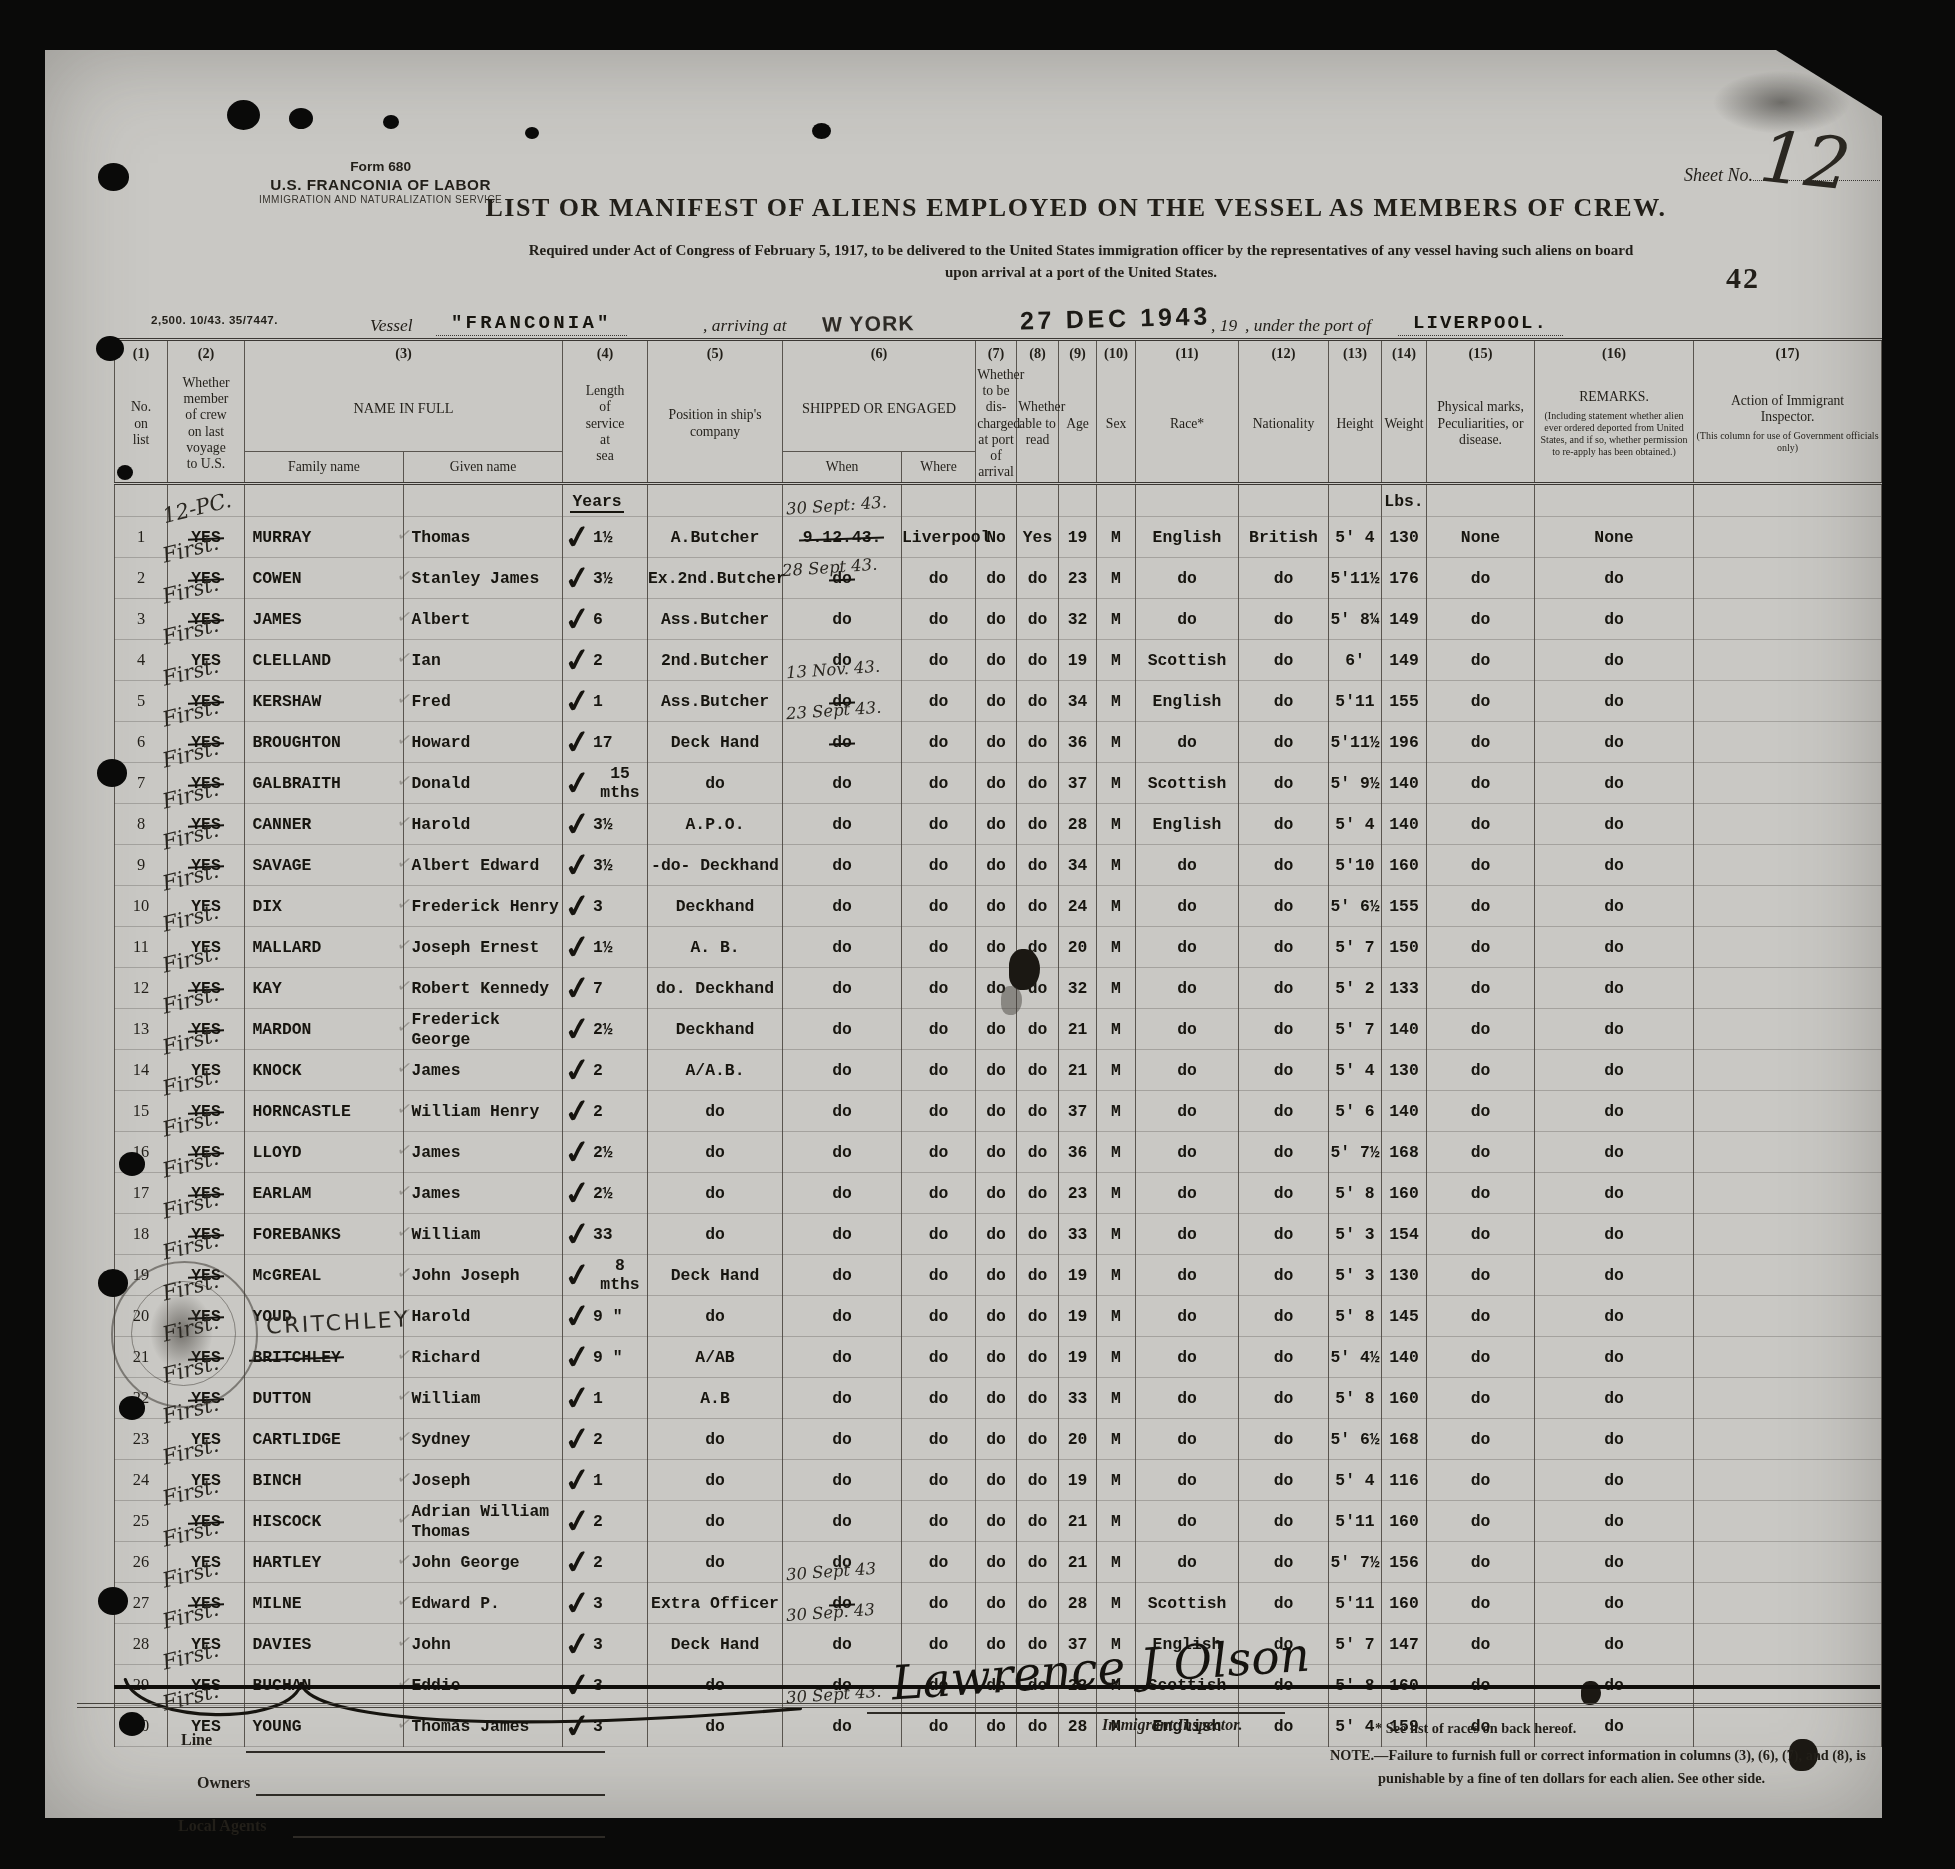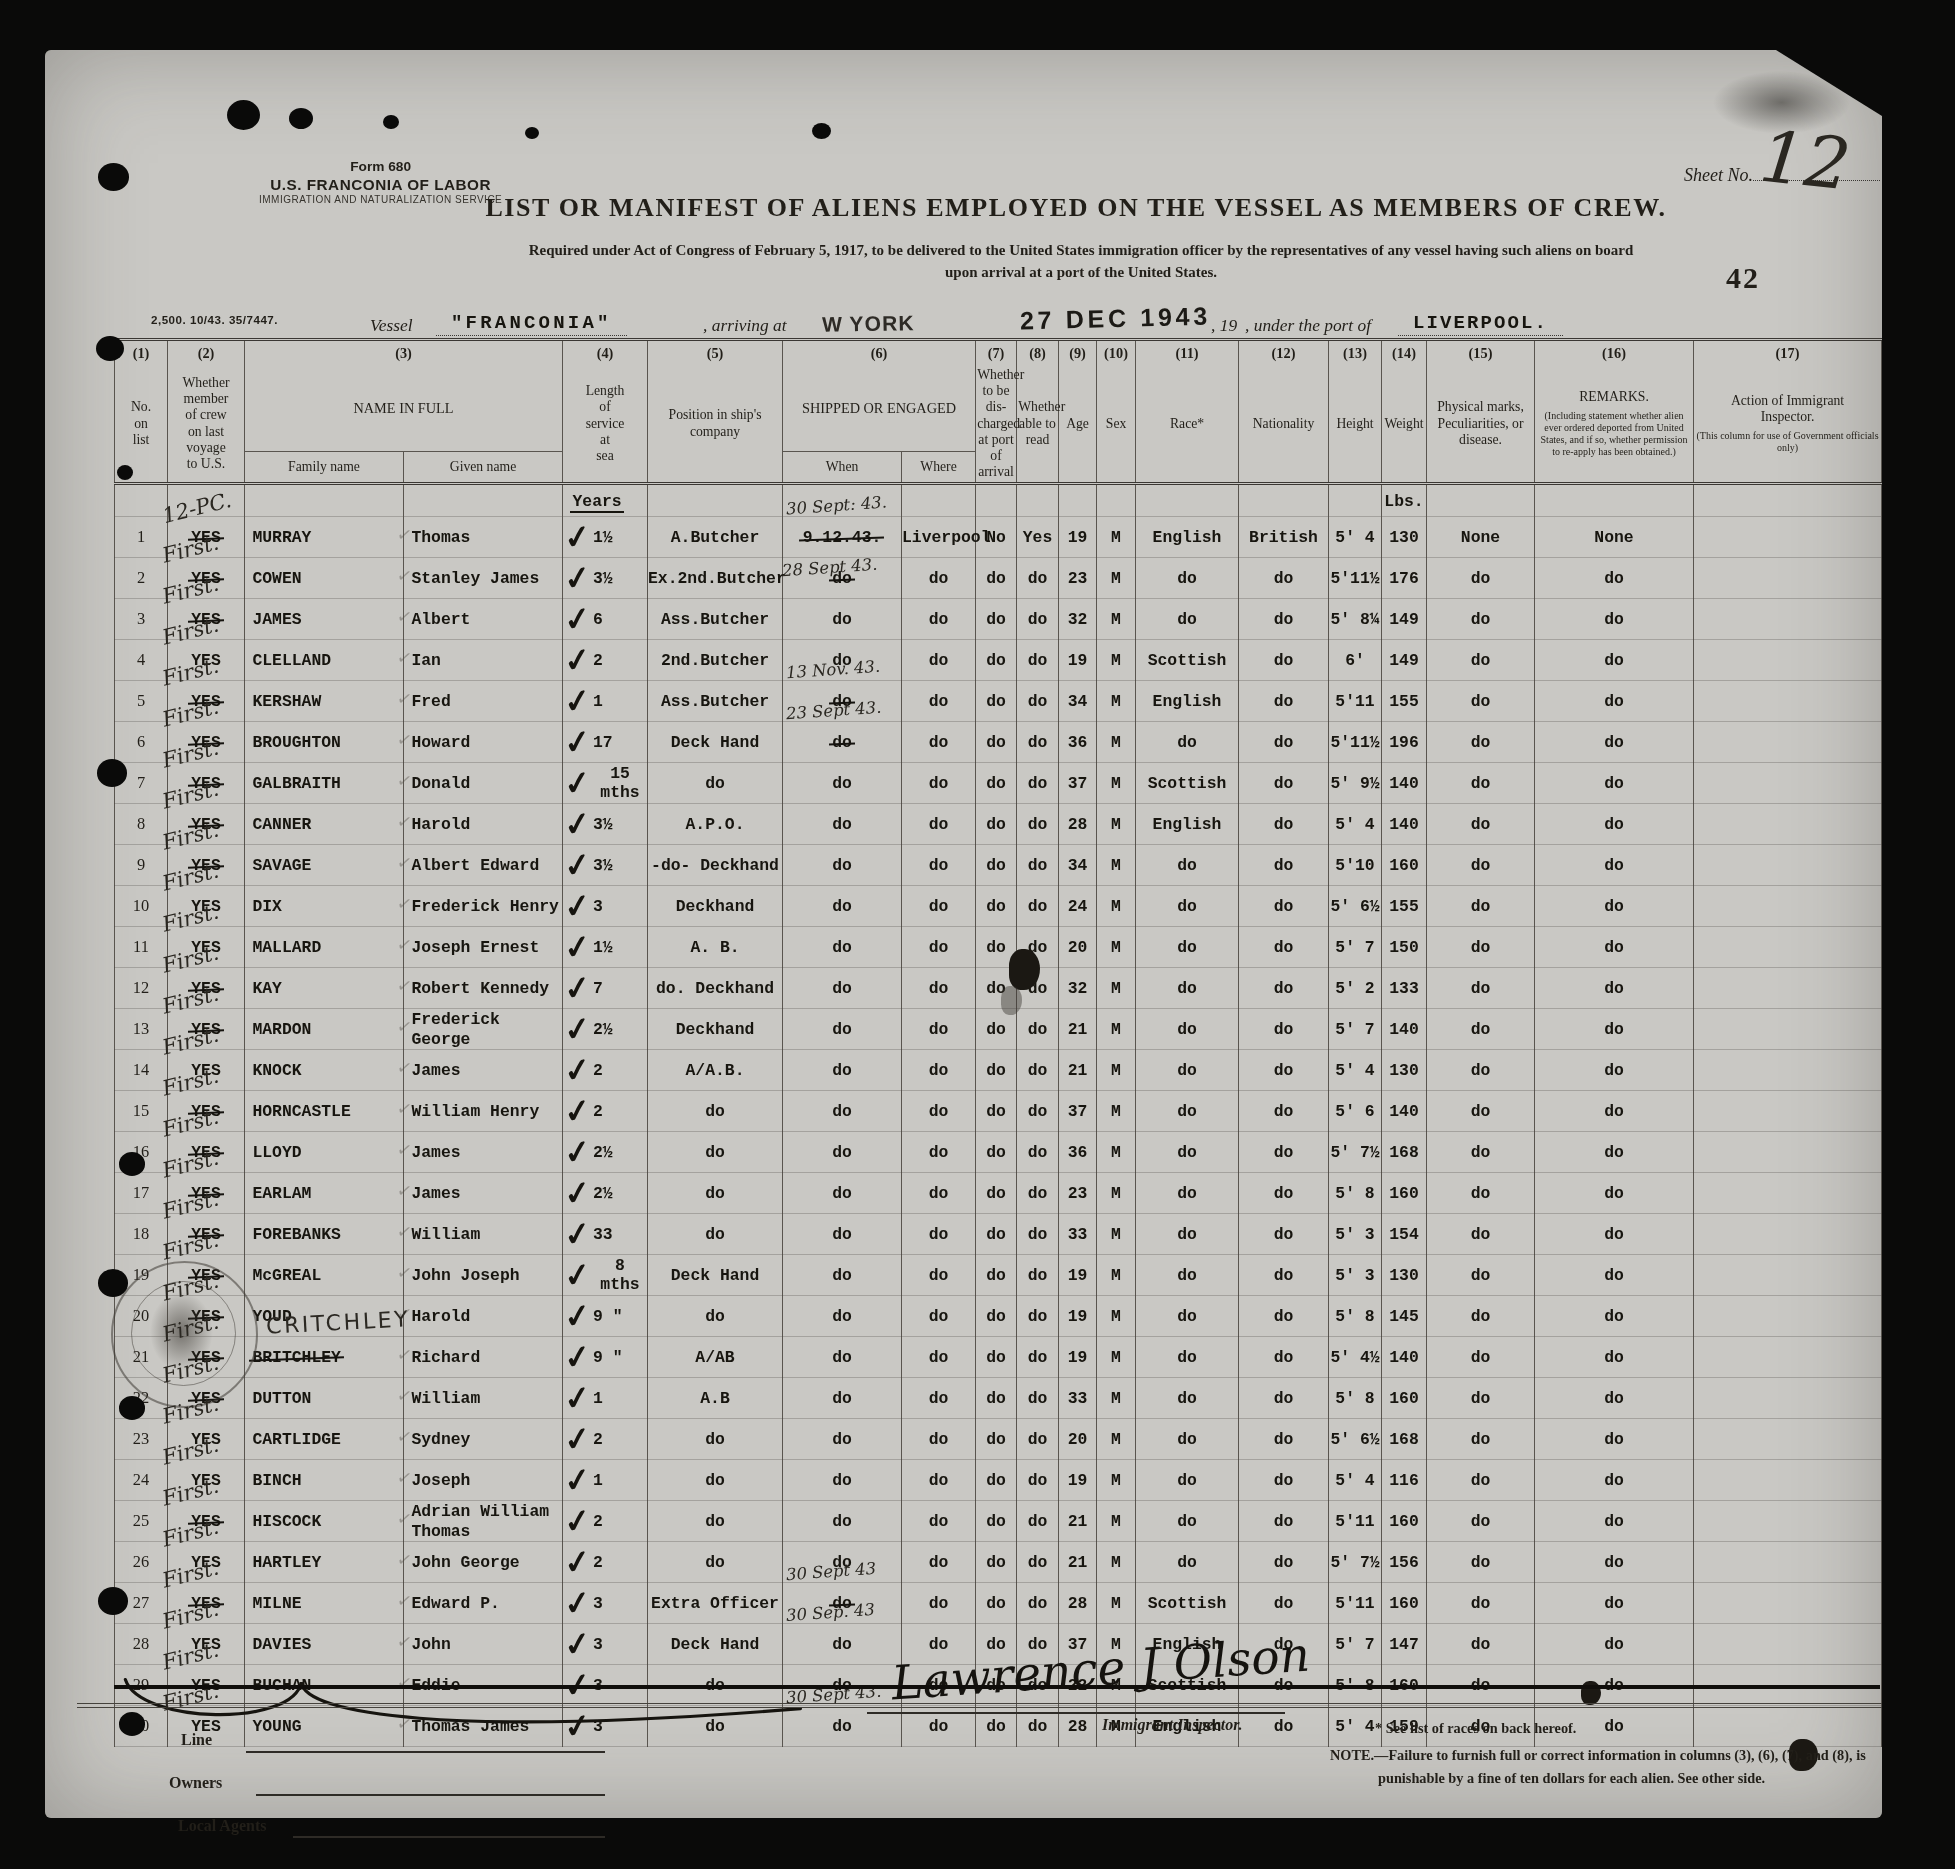--- a/index.html
+++ b/index.html
@@ -1,19 +1,19 @@
 <!DOCTYPE html>
 <html style="font-size:8.5px"><head>
 <meta charset="utf-8">
 <style>
   html,body{margin:0;padding:0;background:#070707;}
   .stage{position:relative;width:1955px;height:1869px;background:#0a0a09;overflow:hidden;
          font-family:"Liberation Serif","DejaVu Serif",serif;color:#221f19;}
   .paper{position:absolute;left:45px;top:50px;width:1837px;height:1768px;background:#c9c8c4;
-         box-shadow:inset 0 0 95px rgba(70,66,60,.35);border-radius:6px;}
+         box-shadow:inset 0 0 95px rgba(70,66,60,.35);}
   .corner-wedge{position:absolute;top:0;right:0;width:0;height:0;
          border-top:66px solid #0a0a09;border-left:106px solid transparent;}
   .corner-smudge{position:absolute;top:21px;right:32px;width:137px;height:63px;border-radius:50%;
          background:radial-gradient(closest-side,rgba(40,38,34,.55),rgba(40,38,34,0));}
   .hole{position:absolute;background:#0a0a09;border-radius:50%;}
   .blot{position:absolute;background:#1b1813;border-radius:46% 54% 58% 42%;}
   .blot.faint{background:rgba(60,56,50,.45);}
 
   
   .form-id{position:absolute;left:214px;top:108px;text-align:center;line-height:1.25;}
@@ -1046,21 +1046,21 @@
     <div class="blot" style="left:1536px;top:1631px;width:20px;height:24px;"></div>
     <div class="blot" style="left:1744px;top:1689px;width:29px;height:32px;"></div>
 
     <svg class="flourish" width="692" height="74" viewBox="0 0 1310 140">
       <path d="M12,20 C40,105 330,110 345,25 C352,85 620,130 1290,75" fill="none" stroke="#16140f" stroke-width="6" stroke-linecap="round"></path>
     </svg>
     <div class="bottom-rule"></div>
 
     <div class="foot-label" style="left:136px;top:1681px;">Line</div>
     <div class="foot-line" style="left:201px;top:1701px;width:359px;"></div>
-    <div class="foot-label" style="left:124px;top:1724px;text-align:right;">Owners</div>
+    <div class="foot-label" style="left:152px;top:1724px;text-align:right;">Owners</div>
     <div class="foot-line" style="left:211px;top:1744px;width:349px;"></div>
     <div class="foot-label" style="left:133px;top:1767px;">Local Agents</div>
     <div class="foot-line" style="left:248px;top:1786px;width:312px;"></div>
 
     <div class="signature">Lawrence J Olson</div>
     <div class="sig-rule"></div>
     <div class="sig-title">Immigrant Inspector.</div>
 
     <div class="note1">* See list of races on back hereof.</div>
     <div class="note2">

